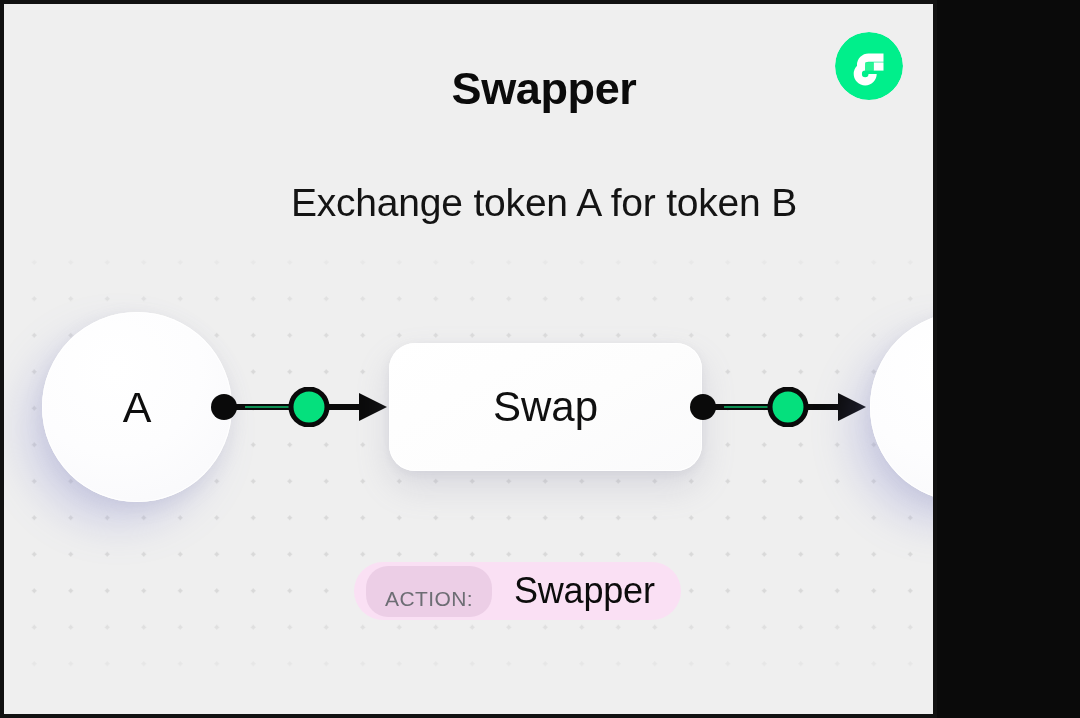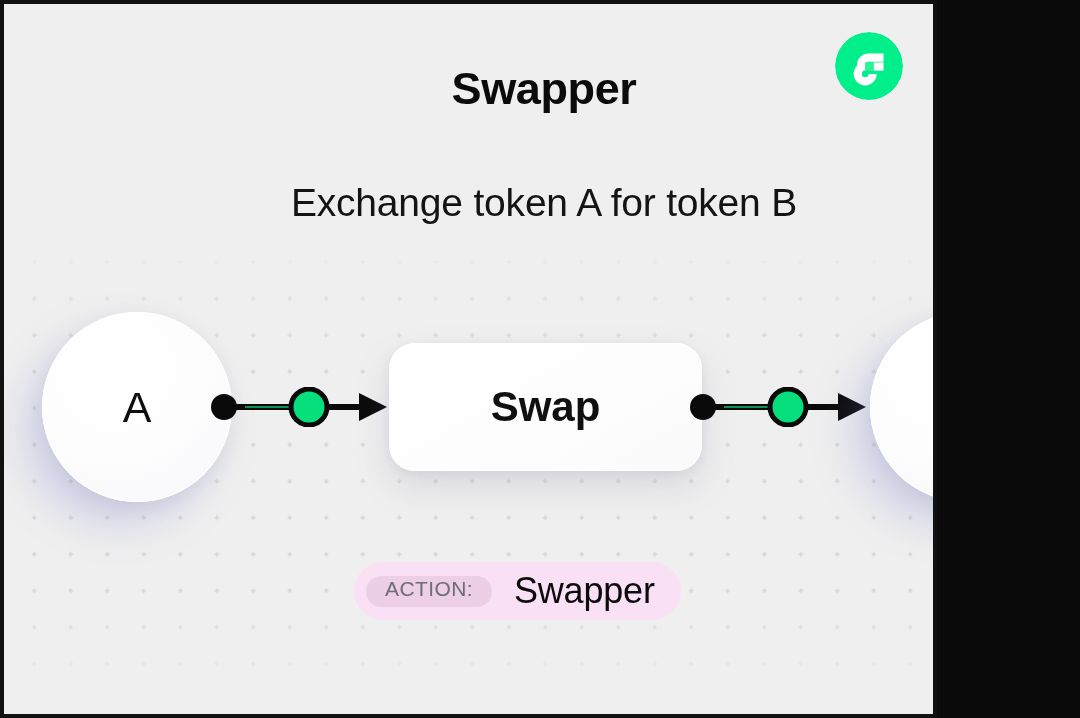--- a/index.html
+++ b/index.html
@@ -103,21 +103,21 @@
     border-radius: 26px;
     background: linear-gradient(150deg, #ffffff 0%, #fdfdfd 55%, #fafafb 100%);
     box-shadow: 0 16px 34px rgba(130,130,160,0.20),
                 0 3px 10px rgba(140,140,165,0.12),
                 0 0 0 1px rgba(255,255,255,0.85) inset;
     display: flex;
     align-items: center;
     justify-content: center;
     font-size: 42px;
     color: #101010;
-    font-weight: 700;
+    font-weight: 400;
   }
 
   
   .connector { position: absolute; }
   #connector-1 { left: 205px; top: 383px; }
   #connector-2 { left: 684px; top: 383px; }
 
   
   #action-badge {
     position: absolute;
@@ -128,21 +128,21 @@
     background: #fae0f4;
     display: flex;
     align-items: center;
     padding: 0 26px 0 12px;
     box-sizing: border-box;
   }
   #action-label {
     background: #eccee6;
     color: #6d6d74;
     border-radius: 22px;
-    padding: 1px 19px 6px;
+    padding: 21px 19px 6px;
     font-size: 21px;
     letter-spacing: 0.4px;
     font-weight: 400;
   }
   #action-value {
     margin-left: 22px;
     font-size: 36px;
     color: #0c0c0c;
     font-weight: 400;
     letter-spacing: -0.2px;

